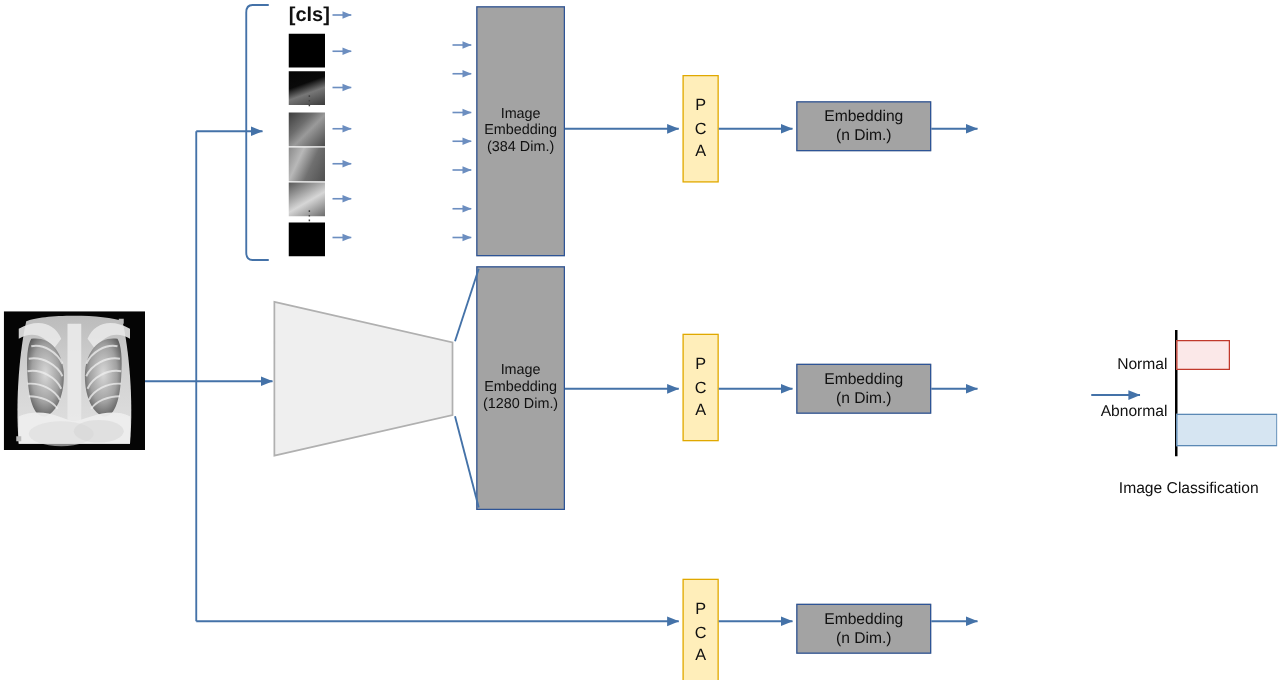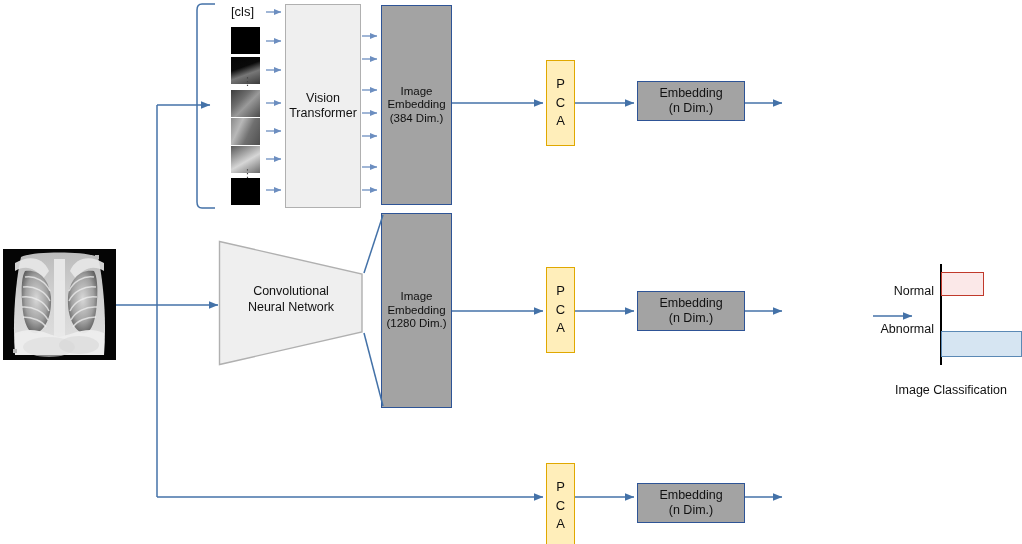--- a/index.html
+++ b/index.html
@@ -89,22 +89,23 @@
 
   
   #lgbm{
     left:785px; top:68px; width:88px; height:462px;
     font-size:13px;
   }
 
   
   #cls-label{
     left:231px; top:4px;
-    font-size:13px;
+    font-size:16px;
     color:#111;
+    font-weight:bold;
   }
   .patch{
     position:absolute;
     left:231px;
     width:29px; height:27px;
     background:#000;
   }
   .dots{
     position:absolute;
     left:242px;
@@ -223,30 +224,26 @@
   <div class="patch" style="top:27px;"></div>
   <div class="patch" style="top:57px;background:linear-gradient(160deg,#050505 0%,#0a0a0a 38%,#777 62%,#3a3a3a 100%);"></div>
   <div class="dots" style="top:80px;">⋮</div>
   <div class="patch" style="top:90px;background:linear-gradient(135deg,#3d3d3d 0%,#6d6d6d 35%,#9a9a9a 55%,#4a4a4a 100%);"></div>
   <div class="patch" style="top:118px;background:linear-gradient(115deg,#8a8a8a 0%,#b8b8b8 30%,#707070 60%,#4f4f4f 100%);"></div>
   <div class="patch" style="top:146px;background:linear-gradient(150deg,#585858 0%,#9c9c9c 30%,#d6d6d6 55%,#6a6a6a 100%);"></div>
   <div class="dots" style="top:172px;">⋮</div>
 
   <div class="patch" style="top:178px;"></div>
 
-  <div class="box box-gray" id="vit">Vision
-Transformer</div>
 
   <div class="abs" id="cnn-wrap">
     <svg width="146" height="126" viewBox="0 0 146 126">
       <polygon points="1.5,1.5 144,34 144,92 1.5,124.5" fill="#efefef" stroke="#b0b0b0" stroke-width="1.4"></polygon>
     </svg>
   </div>
-  <div id="cnn-label">Convolutional
-Neural Network</div>
 
   <div class="box box-blue" id="emb384">Image
 Embedding
 (384 Dim.)</div>
   <div class="box box-blue" id="emb1280">Image
 Embedding
 (1280 Dim.)</div>
 
   <div class="box box-yellow pca" id="pca1">P
 C

